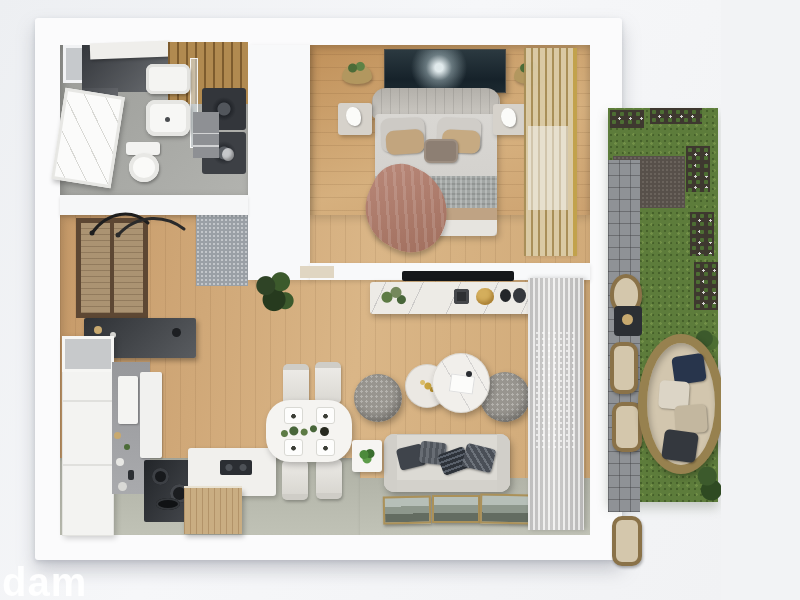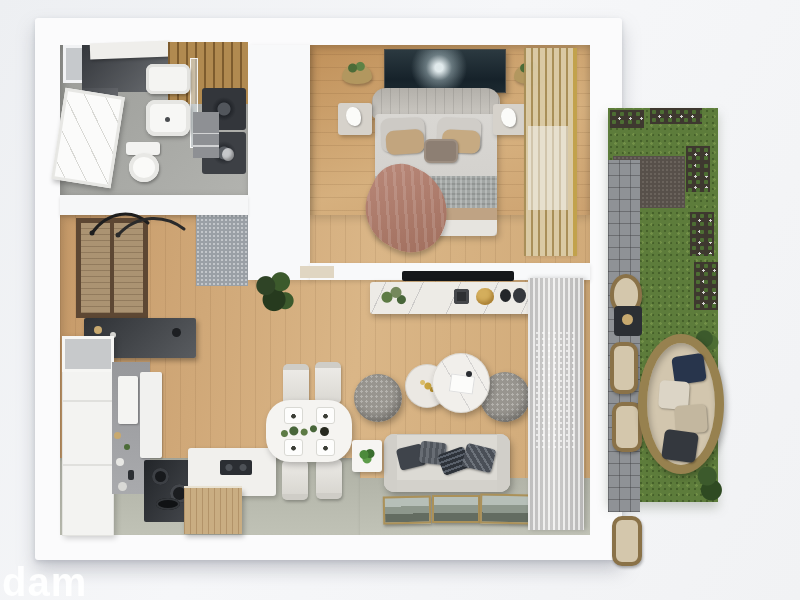--- a/index.html
+++ b/index.html
@@ -1,16 +1,16 @@
 <!DOCTYPE html>
 <html><head>
 <meta charset="utf-8">
 <style>
   html,body{margin:0;padding:0;background:#f2f3f5;}
-  #scene{position:relative;width:800px;height:600px;overflow:hidden;
+  #scene{position:relative;width:721px;height:600px;overflow:hidden;
     background:linear-gradient(120deg,#edeff2 0%,#f6f7f9 45%,#f1f2f4 100%);
     font-family:"Liberation Sans",sans-serif;}
   .el{position:absolute;}
 
   
   .apartment{left:35px;top:18px;width:587px;height:542px;background:#fbfbfc;border-radius:3px;
     box-shadow:0 10px 18px rgba(125,130,142,.38),0 2px 4px rgba(125,130,142,.25);}
   .alcove{left:63px;top:45px;width:24px;height:32px;background:#c6c9cc;border:3px solid #f1f2f4;}
 
   

